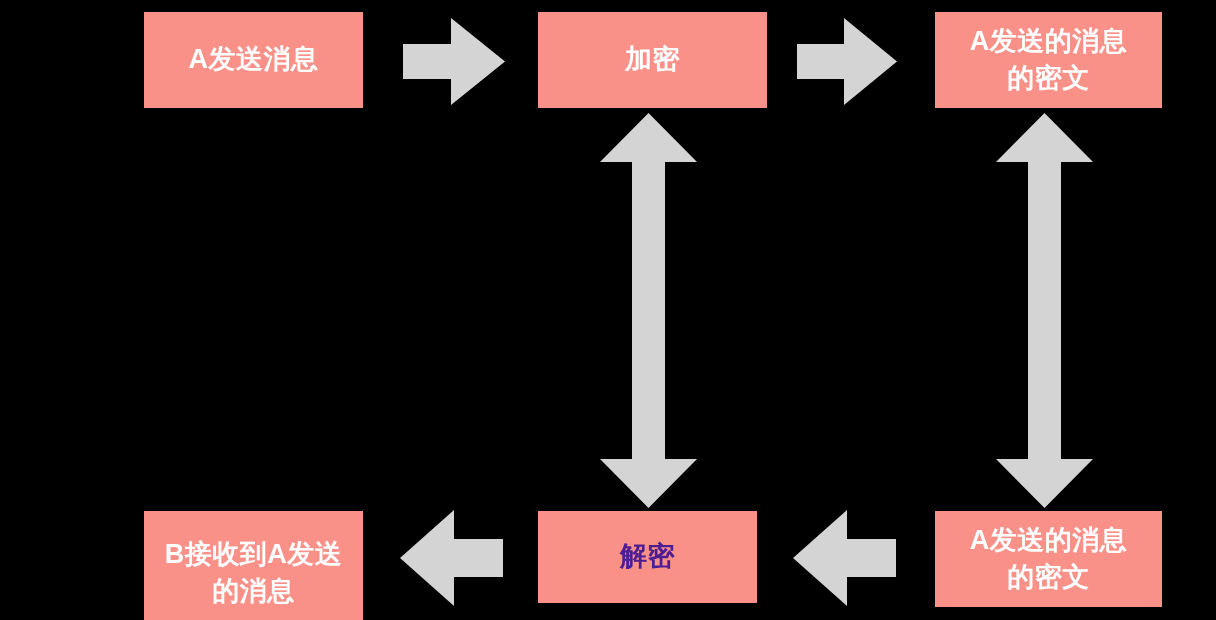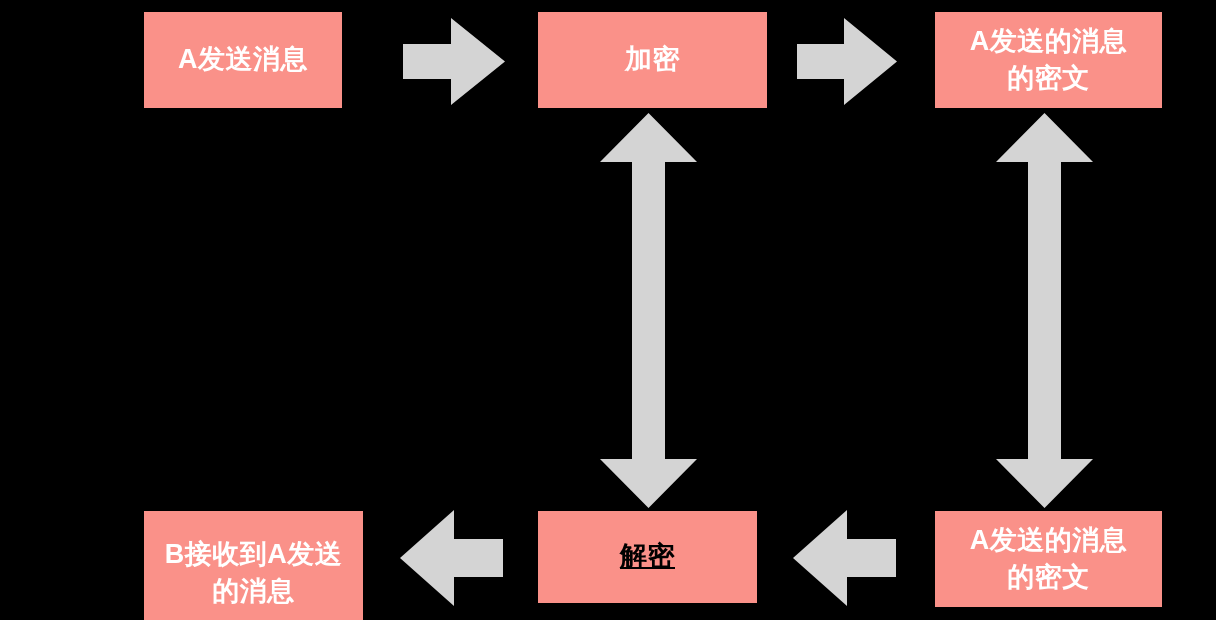--- a/index.html
+++ b/index.html
@@ -38,28 +38,28 @@
     display: block;
     width: 100%;
     height: 100%;
   }
 </style>
 </head>
 <body>
 
 <div id="canvas" style="background: rgb(0, 0, 0);">
 
-  <div class="node" style="left: 144px; top: 12px; width: 198px; height: 96px; background: rgb(250, 145, 137); color: rgb(255, 255, 255);">A发送消息</div>
+  <div class="node" style="left: 144px; top: 12px; width: 219px; height: 96px; background: rgb(250, 145, 137); color: rgb(255, 255, 255);">A发送消息</div>
   <div class="node" style="left: 538px; top: 12px; width: 229px; height: 96px; background: rgb(250, 145, 137); color: rgb(255, 255, 255);">加密</div>
   <div class="node" style="left: 935px; top: 12px; width: 227px; height: 96px; background: rgb(250, 145, 137); color: rgb(255, 255, 255);">A发送的消息
 的密文</div>
 
   <div class="node" style="left: 144px; top: 511px; width: 219px; height: 124px; background: rgb(250, 145, 137); color: rgb(255, 255, 255);">B接收到A发送
 的消息</div>
-  <div class="node" style="left: 538px; top: 511px; width: 219px; height: 92px; background: rgb(250, 145, 137); color: #000000; text-decoration: underline;">解密</div>
+  <div class="node" style="left: 538px; top: 511px; width: 219px; height: 92px; background: rgb(250, 145, 137); color: #4c1d95;">解密</div>
   <div class="node" style="left: 935px; top: 511px; width: 227px; height: 96px; background: rgb(250, 145, 137); color: rgb(255, 255, 255);">A发送的消息
 的密文</div>
 
   <div class="arrow" style="left: 403px; top: 18px; width: 102px; height: 87px;">
     <svg viewBox="0 0 102 87" preserveAspectRatio="none">
       <polygon points="0,26 48,26 48,0 102,43.5 48,87 48,61 0,61" fill="#D4D4D4"></polygon>
     </svg>
   </div>
 
   <div class="arrow" style="left: 797px; top: 18px; width: 100px; height: 87px;">

